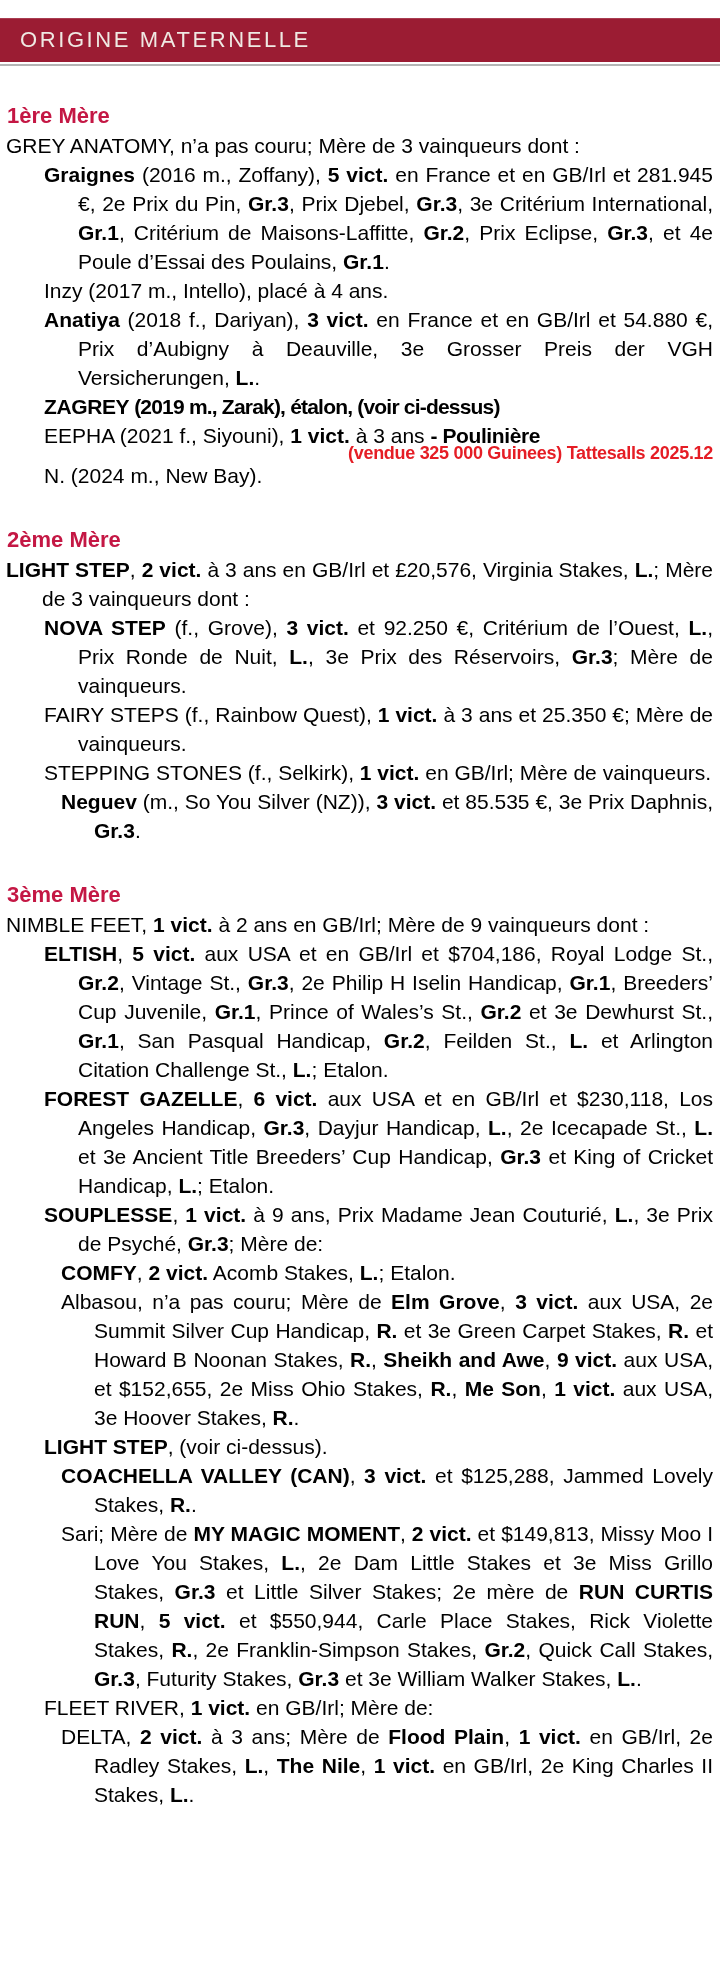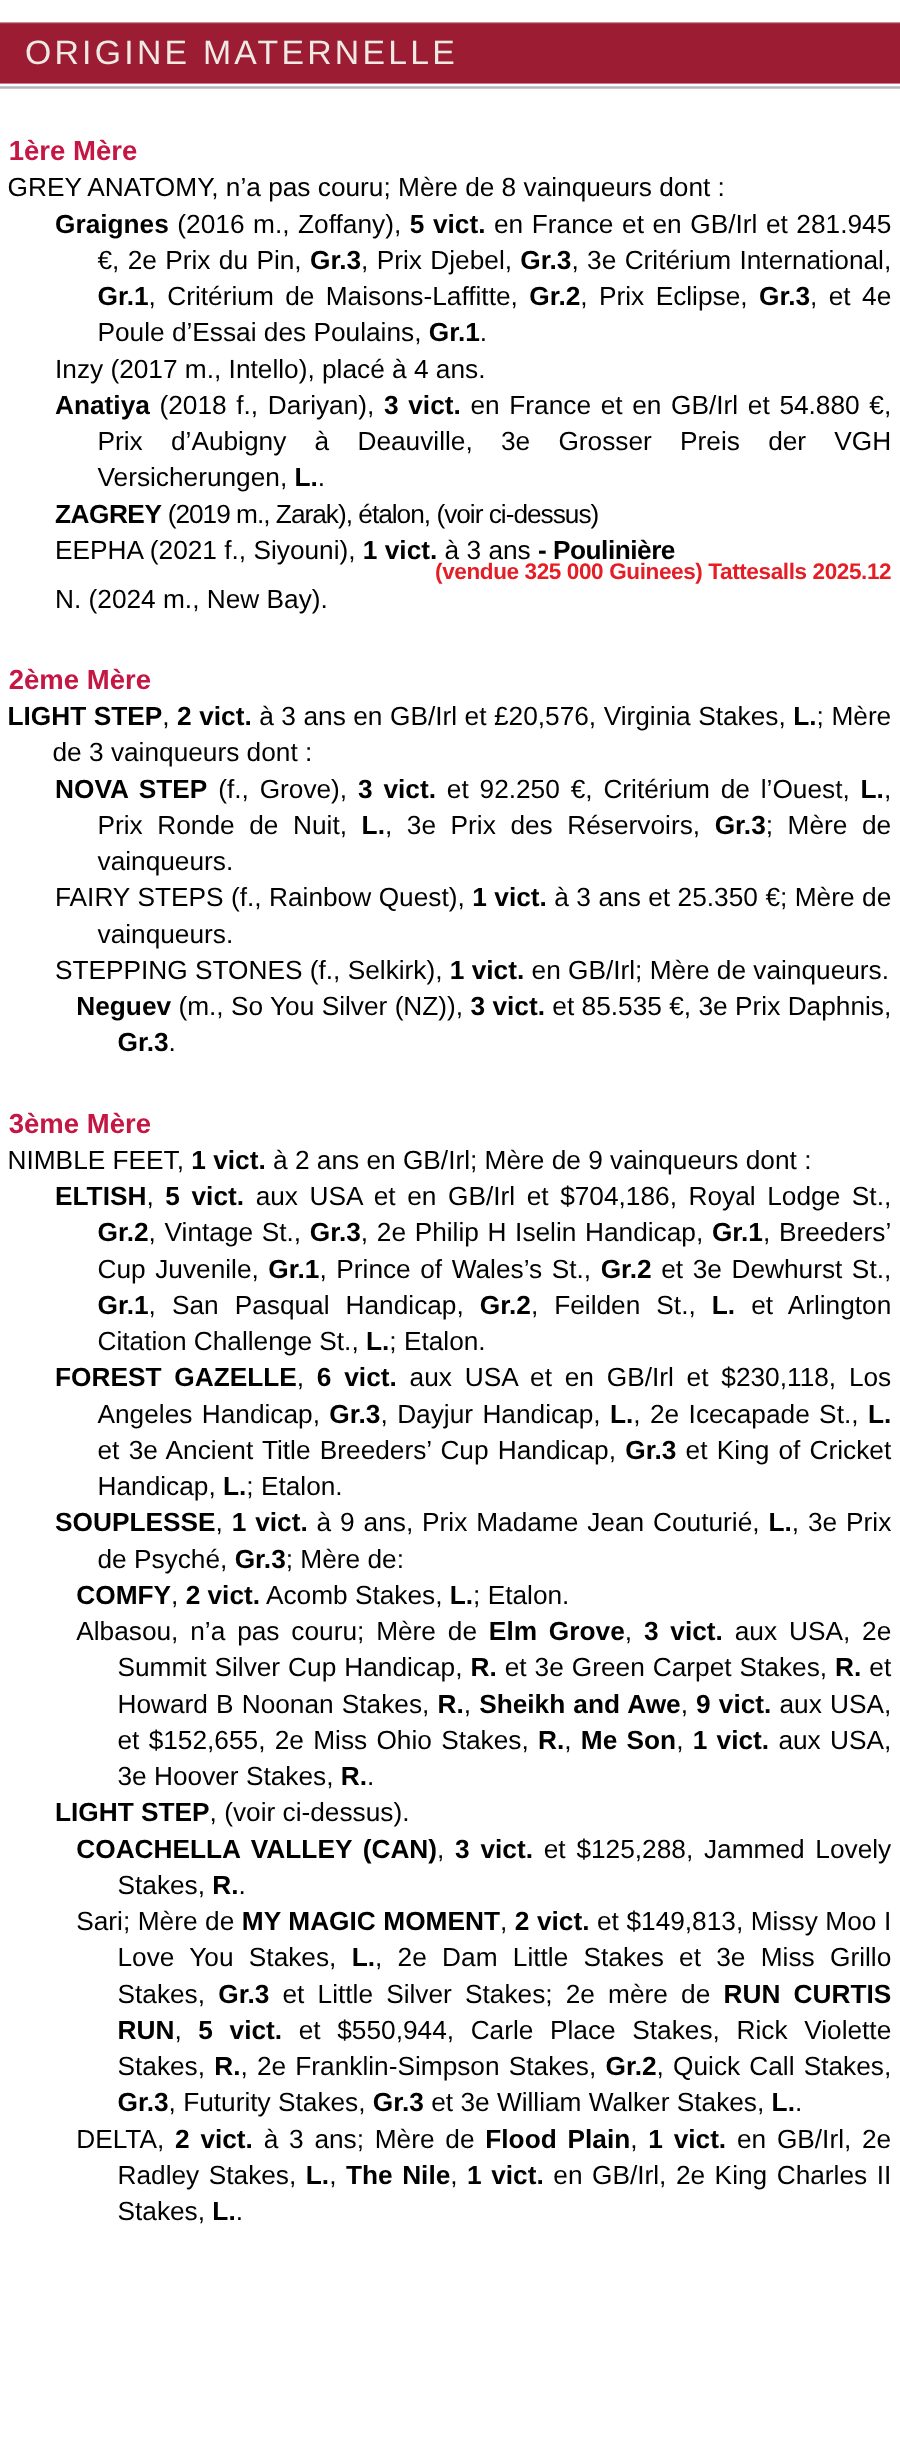--- a/index.html
+++ b/index.html
@@ -10,21 +10,21 @@
     color: #000;
     -webkit-font-smoothing: antialiased;
   }
   .page { width: 720px; }
 
   
   .banner {
     margin-top: 18px;
     background: var(--banner-bg, #9b1c33);
     color: #efe9e3;
-    font-size: 27px;
+    font-size: 22px;
     letter-spacing: 2.6px;
     padding: 9px 10px 9px 20px;
     box-shadow: inset 0 1px 0 rgba(255,255,255,0.15);
   }
   .banner-gap { height: 2px; background: #ffffff; }
   .banner-rule { height: 2px; background: #b5b5b5; }
 
   
   .content {
     padding: 0 7px 26px 6px;
@@ -39,21 +39,21 @@
     line-height: 26px;
     margin: 37px 0 2px 1px;
     text-align: left;
   }
   .content p { margin: 0; }
   .p0 { padding-left: 36px; text-indent: -36px; }
   .p1 { padding-left: 72px; text-indent: -34px; }
   .p2 { padding-left: 88px; text-indent: -33px; }
   .bold { font-weight: bold; }
   .bcond { font-weight: bold; letter-spacing: -0.4px; }
-  .cond  { font-weight: normal; letter-spacing: -0.8px; margin-top: 16px; }
+  .cond  { font-weight: bold; letter-spacing: -0.8px; margin-top: 16px; }
   .rednote {
     text-align: right;
     line-height: 18px;
     margin-top: -7px !important;
     margin-bottom: -1px !important;
     text-indent: 0;
     padding-left: 0;
   }
   .red {
     color: var(--note-red, #e51d25);
@@ -66,21 +66,21 @@
 <body>
 
 <div class="page">
   <div class="banner">
     <span>ORIGINE MATERNELLE</span>
   </div>
   <div class="banner-gap"></div>
   <div class="banner-rule"></div>
   <div class="content">
       <div class="sec-heading">1ère Mère</div>
-      <p class="p0"><span>GREY ANATOMY, n’a pas couru; Mère de 8 vainqueurs dont :</span></p>
+      <p class="p0"><span>GREY ANATOMY, n’a pas couru; Mère de 3 vainqueurs dont :</span></p>
       <p class="p1"><span class="bold">Graignes</span><span> (2016 m., Zoffany), </span><span class="bold">5 vict.</span><span> en France et en GB/Irl et 281.945 €, 2e Prix du Pin, </span><span class="bold">Gr.3</span><span>, Prix Djebel, </span><span class="bold">Gr.3</span><span>, 3e Critérium International, </span><span class="bold">Gr.1</span><span>, Critérium de Maisons-Laffitte, </span><span class="bold">Gr.2</span><span>, Prix Eclipse, </span><span class="bold">Gr.3</span><span>, et 4e Poule d’Essai des Poulains, </span><span class="bold">Gr.1</span><span>.</span></p>
       <p class="p1"><span>Inzy (2017 m., Intello), placé à 4 ans.</span></p>
       <p class="p1"><span class="bold">Anatiya</span><span> (2018 f., Dariyan), </span><span class="bold">3 vict.</span><span> en France et en GB/Irl et 54.880 €, Prix d’Aubigny à Deauville, 3e Grosser Preis der VGH Versicherungen, </span><span class="bold">L.</span><span>.</span></p>
       <p class="p1"><span class="bcond">ZAGREY</span><span class="cond"> (2019 m., Zarak), étalon, (voir ci-dessus)</span></p>
       <p class="p1"><span>EEPHA (2021 f., Siyouni), </span><span class="bold">1 vict.</span><span> à 3 ans </span><span class="bcond">- Poulinière</span></p>
       <p class="rednote"><span class="red">(vendue 325 000 Guinees) Tattesalls 2025.12</span></p>
       <p class="p1"><span>N. (2024 m., New Bay).</span></p>
       <div class="sec-heading">2ème Mère</div>
       <p class="p0"><span class="bold">LIGHT STEP</span><span>, </span><span class="bold">2 vict.</span><span> à 3 ans en GB/Irl et £20,576, Virginia Stakes, </span><span class="bold">L.</span><span>; Mère de 3 vainqueurs dont :</span></p>
       <p class="p1"><span class="bold">NOVA STEP</span><span> (f., Grove), </span><span class="bold">3 vict.</span><span> et 92.250 €, Critérium de l’Ouest, </span><span class="bold">L.</span><span>, Prix Ronde de Nuit, </span><span class="bold">L.</span><span>, 3e Prix des Réservoirs, </span><span class="bold">Gr.3</span><span>; Mère de vainqueurs.</span></p>
@@ -90,15 +90,16 @@
       <div class="sec-heading">3ème Mère</div>
       <p class="p0"><span>NIMBLE FEET, </span><span class="bold">1 vict.</span><span> à 2 ans en GB/Irl; Mère de 9 vainqueurs dont :</span></p>
       <p class="p1"><span class="bold">ELTISH</span><span>, </span><span class="bold">5 vict.</span><span> aux USA et en GB/Irl et $704,186, Royal Lodge St., </span><span class="bold">Gr.2</span><span>, Vintage St., </span><span class="bold">Gr.3</span><span>, 2e Philip H Iselin Handicap, </span><span class="bold">Gr.1</span><span>, Breeders’ Cup Juvenile, </span><span class="bold">Gr.1</span><span>, Prince of Wales’s St., </span><span class="bold">Gr.2</span><span> et 3e Dewhurst St., </span><span class="bold">Gr.1</span><span>, San Pasqual Handicap, </span><span class="bold">Gr.2</span><span>, Feilden St., </span><span class="bold">L.</span><span> et Arlington Citation Challenge St., </span><span class="bold">L.</span><span>; Etalon.</span></p>
       <p class="p1"><span class="bold">FOREST GAZELLE</span><span>, </span><span class="bold">6 vict.</span><span> aux USA et en GB/Irl et $230,118, Los Angeles Handicap, </span><span class="bold">Gr.3</span><span>, Dayjur Handicap, </span><span class="bold">L.</span><span>, 2e Icecapade St., </span><span class="bold">L.</span><span> et 3e Ancient Title Breeders’ Cup Handicap, </span><span class="bold">Gr.3</span><span> et King of Cricket Handicap, </span><span class="bold">L.</span><span>; Etalon.</span></p>
       <p class="p1"><span class="bold">SOUPLESSE</span><span>, </span><span class="bold">1 vict.</span><span> à 9 ans, Prix Madame Jean Couturié, </span><span class="bold">L.</span><span>, 3e Prix de Psyché, </span><span class="bold">Gr.3</span><span>; Mère de:</span></p>
       <p class="p2"><span class="bold">COMFY</span><span>, </span><span class="bold">2 vict.</span><span> Acomb Stakes, </span><span class="bold">L.</span><span>; Etalon.</span></p>
       <p class="p2"><span>Albasou, n’a pas couru; Mère de </span><span class="bold">Elm Grove</span><span>, </span><span class="bold">3 vict.</span><span> aux USA, 2e Summit Silver Cup Handicap, </span><span class="bold">R.</span><span> et 3e Green Carpet Stakes, </span><span class="bold">R.</span><span> et Howard B Noonan Stakes, </span><span class="bold">R.</span><span>, </span><span class="bold">Sheikh and Awe</span><span>, </span><span class="bold">9 vict.</span><span> aux USA, et $152,655,  2e Miss Ohio Stakes, </span><span class="bold">R.</span><span>, </span><span class="bold">Me Son</span><span>, </span><span class="bold">1 vict.</span><span> aux USA, 3e Hoover Stakes, </span><span class="bold">R.</span><span>.</span></p>
       <p class="p1"><span class="bold">LIGHT STEP</span><span>, (voir ci-dessus).</span></p>
       <p class="p2"><span class="bold">COACHELLA VALLEY (CAN)</span><span>, </span><span class="bold">3 vict.</span><span> et $125,288, Jammed Lovely Stakes, </span><span class="bold">R.</span><span>.</span></p>
       <p class="p2"><span>Sari; Mère de </span><span class="bold">MY MAGIC MOMENT</span><span>, </span><span class="bold">2 vict.</span><span> et $149,813, Missy Moo I Love You Stakes, </span><span class="bold">L.</span><span>, 2e Dam Little Stakes et 3e Miss Grillo Stakes, </span><span class="bold">Gr.3</span><span> et Little Silver Stakes; 2e mère de </span><span class="bold">RUN CURTIS RUN</span><span>, </span><span class="bold">5 vict.</span><span> et $550,944, Carle Place Stakes, Rick Violette Stakes, </span><span class="bold">R.</span><span>, 2e Franklin-Simpson Stakes, </span><span class="bold">Gr.2</span><span>, Quick Call Stakes, </span><span class="bold">Gr.3</span><span>, Futurity Stakes, </span><span class="bold">Gr.3</span><span> et 3e William Walker Stakes, </span><span class="bold">L.</span><span>.</span></p>
+      <p class="p1"><span>FLEET RIVER, </span><span class="bold">1 vict.</span><span> en GB/Irl; Mère de:</span></p>
       <p class="p2"><span>DELTA, </span><span class="bold">2 vict.</span><span> à 3 ans; Mère de </span><span class="bold">Flood Plain</span><span>, </span><span class="bold">1 vict.</span><span> en GB/Irl, 2e Radley Stakes, </span><span class="bold">L.</span><span>, </span><span class="bold">The Nile</span><span>, </span><span class="bold">1 vict.</span><span> en GB/Irl, 2e King Charles II Stakes, </span><span class="bold">L.</span><span>.</span></p>
     </div>
 </div>
 
 </body></html>

